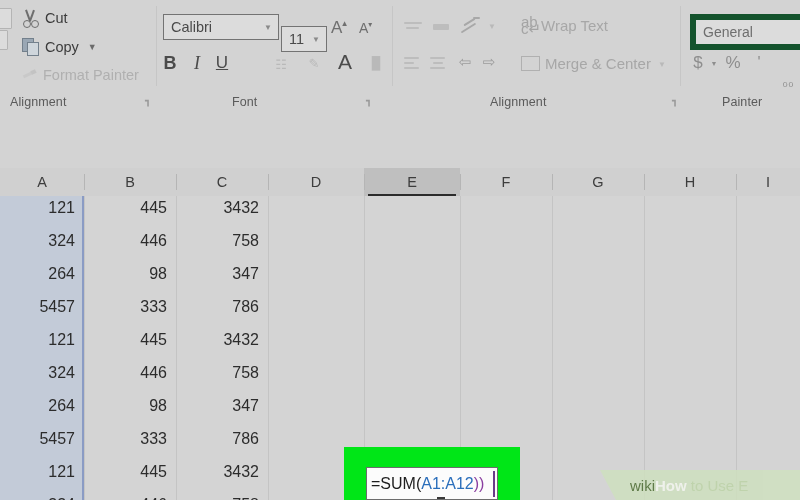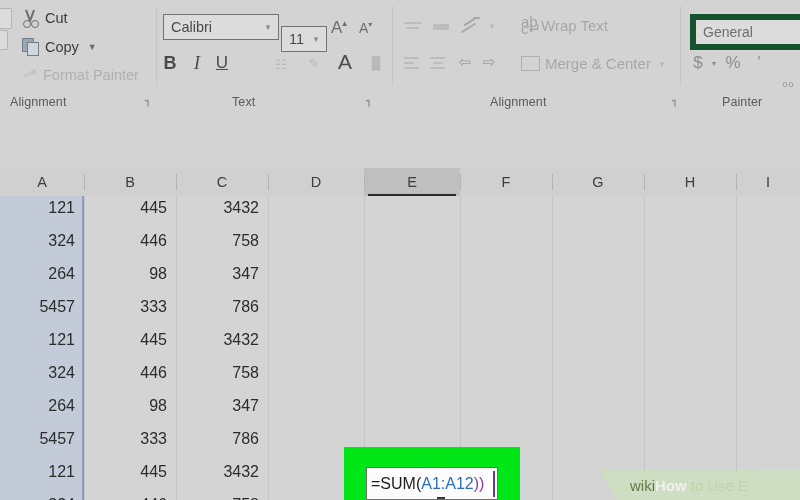--- a/index.html
+++ b/index.html
@@ -195,21 +195,21 @@
     <div class="fbtn" style="left:212px;top:52px;width:20px;height:22px;font-size:17px;text-decoration:underline;">
         <span>U</span>
       </div>
     <div class="fbtn dim" style="left:272px;top:56px;width:18px;height:16px;font-size:13px;">☷</div>
     <div class="fbtn dim" style="left:305px;top:55px;width:18px;height:16px;font-size:13px;">✎</div>
     <div class="fbtn" style="left:334px;top:50px;width:22px;height:24px;font-size:21px;color:#4b4b4b;">
         <span>A</span>
       </div>
     <div class="fbtn dim" style="left:368px;top:55px;width:16px;height:16px;font-size:12px;">█</div>
 
-    <div class="grp-label" style="left:232px;top:95px;">Text</div>
+    <div class="grp-label" style="left:232px;top:95px;">Font</div>
     <div class="grp-dialog" style="left:366px;top:95px;">┓</div>
     <div class="grp-sep" style="left:392px;"></div>
 
     <div class="al-icon" style="left:404px;top:22px;width:18px;height:10px;">
       <span class="al-bar" style="left:0;top:0;width:18px;height:2px;"></span>
       <span class="al-bar" style="left:2px;top:5px;width:13px;height:2px;"></span>
     </div>
     <div class="al-icon" style="left:432px;top:22px;width:18px;height:10px;">
       <span class="al-bar" style="left:1px;top:2px;width:16px;height:6px;"></span>
     </div>

